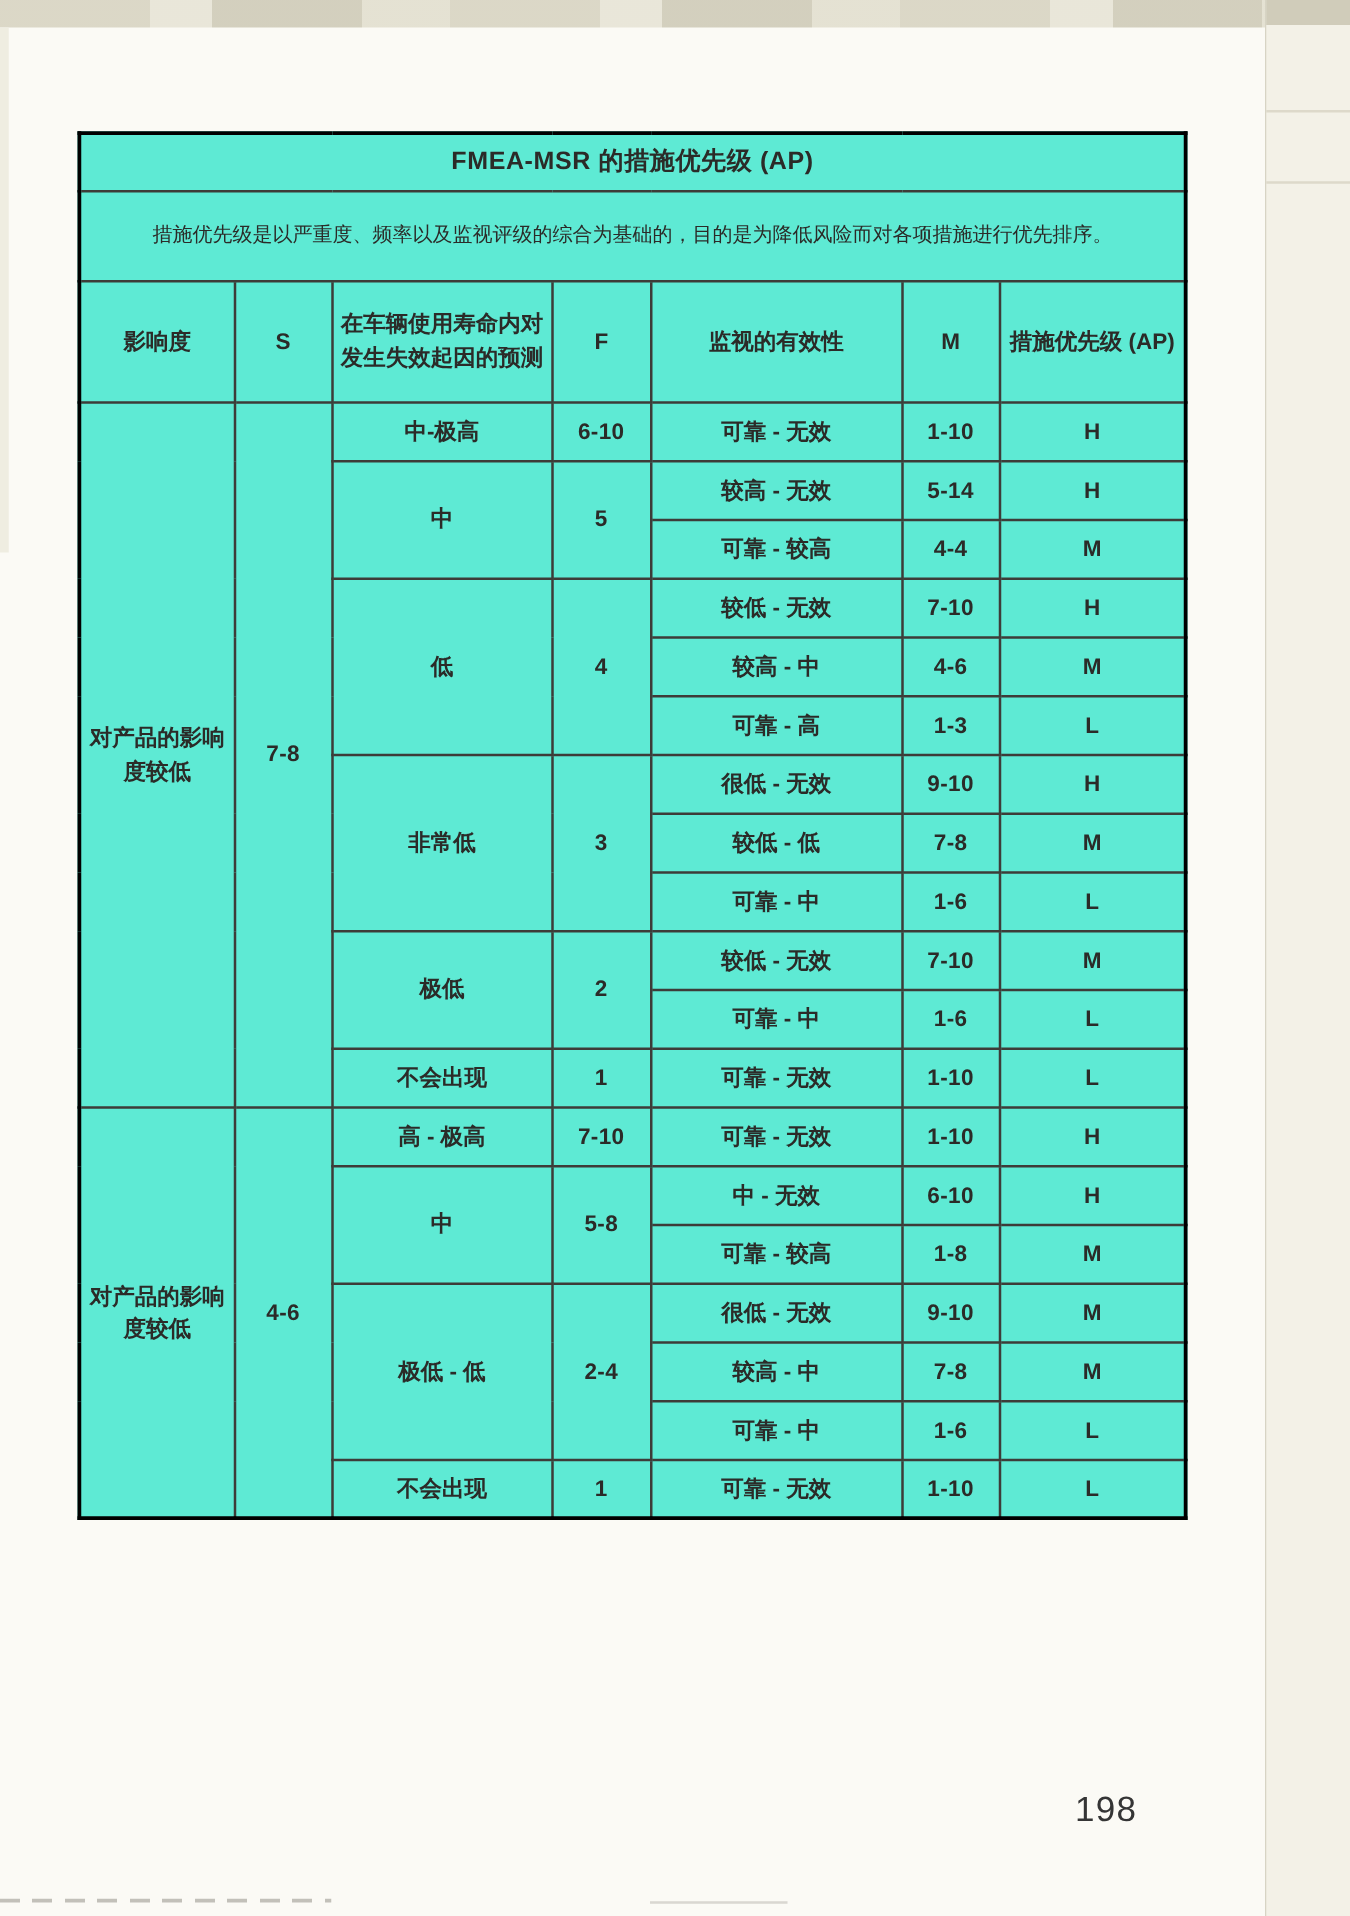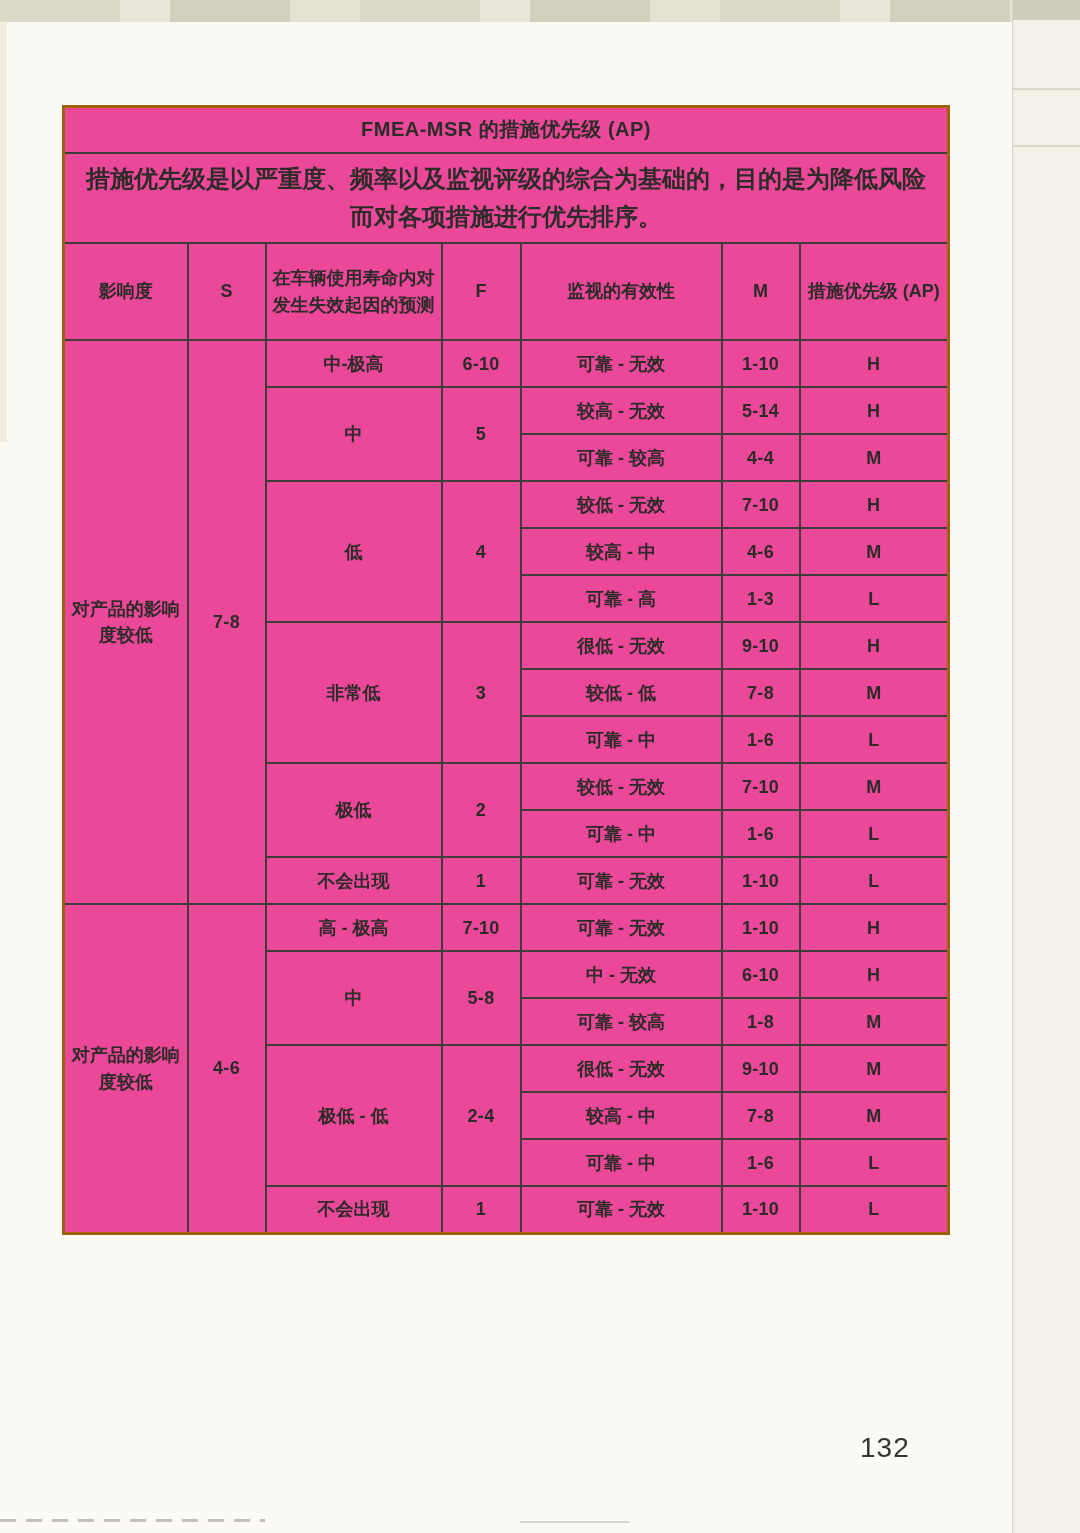--- a/index.html
+++ b/index.html
@@ -44,43 +44,43 @@
     position: absolute; left: 520px; top: 1521px; width: 110px; height: 2px;
     background: rgba(140,137,126,0.3);
   }
 
   
   .ap-table-wrap { position: absolute; left: 62px; top: 105px; }
   table.ap {
     border-collapse: collapse;
     table-layout: fixed;
     width: 885px;
-    background: #ec4899;
-    border: 3px solid #a16207;
+    background: #5eead4;
+    border: 3px solid #000000;
   }
   table.ap td, table.ap th {
     border: 2px solid #3d3c38;
     text-align: center;
     vertical-align: middle;
     font-size: 18px;
     font-weight: 600;
     color: #2b2b28;
     padding: 2px 6px;
     line-height: 1.45;
   }
   tr.t-title td {
     height: 46px;
     font-size: 20px;
     font-weight: 700;
     letter-spacing: 0.5px;
   }
   tr.t-desc td {
     height: 72px;
-    font-size: 24px;
-    font-weight: 700;
+    font-size: 16px;
+    font-weight: 400;
     text-align: center;
     padding: 6px 10px;
     line-height: 1.6;
   }
   tr.t-head th {
     height: 97px;
     font-size: 18px;
     font-weight: 700;
     line-height: 1.5;
   }
@@ -251,13 +251,13 @@
           <td class="prediction-cell">不会出现</td>
           <td class="f-cell">1</td>
           <td class="monitoring-cell">可靠 - 无效</td>
           <td class="m-cell">1-10</td>
           <td class="ap-cell">L</td>
         </tr>
       </tbody>
   </table>
 </div>
 
-<div class="page-number">132</div>
+<div class="page-number">198</div>
 
 </body></html>

